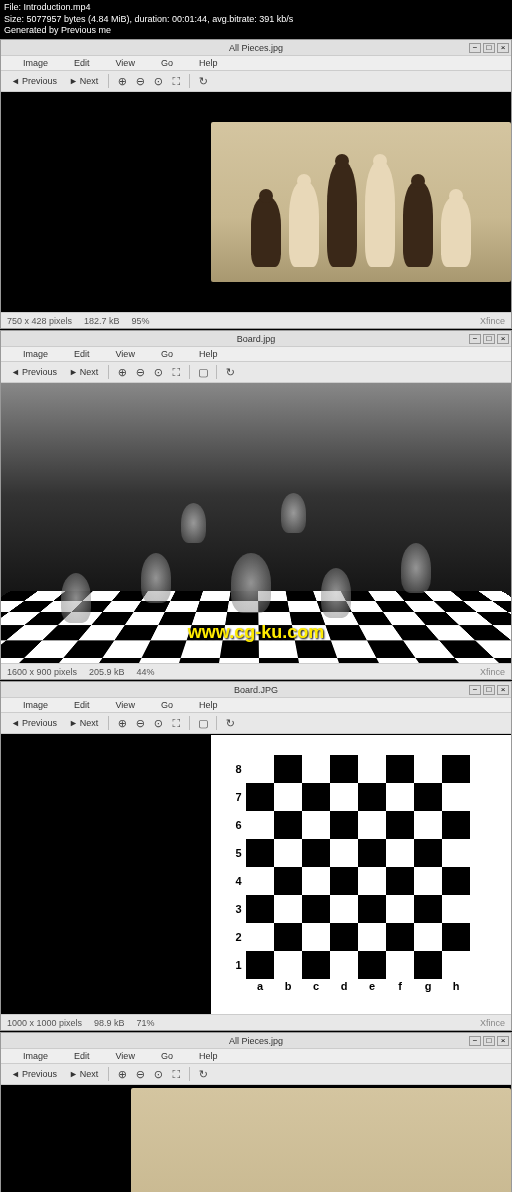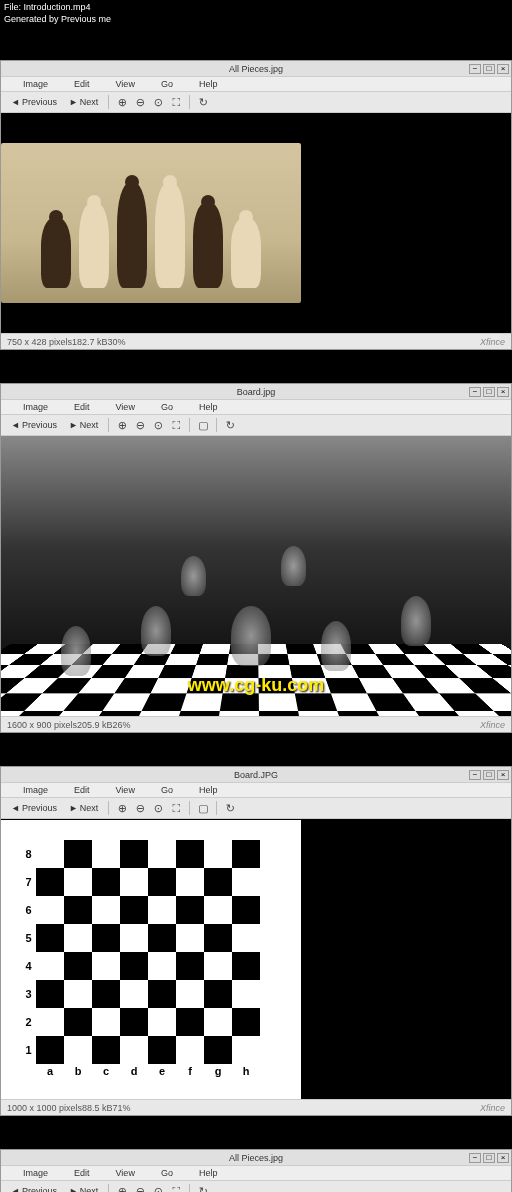--- a/index.html
+++ b/index.html
@@ -1,38 +1,38 @@
 <!DOCTYPE html>
 <html><head>
   <meta charset="utf-8">
   <style>
     * { margin: 0; padding: 0; box-sizing: border-box; }
     body { font-family: Arial, sans-serif; background: #000; width: 512px; font-size: 9px; }
     
     .file-info { color: #fff; padding: 2px 4px; line-height: 1.3; font-size: 9px; border-radius: 30px; }
     
-    .window { background: #e8e8e8; border: 1px solid #999; margin-bottom: 1px; margin-top: 33px; }
+    .window { background: #e8e8e8; border: 1px solid #999; margin-bottom: 1px; }
     .titlebar { display: flex; align-items: center; justify-content: center; padding: 2px 4px; position: relative; background: #e0e0e0; border-bottom: 1px solid #ccc; height: 16px; }
     .title { font-size: 9px; color: #333; }
     .win-controls { position: absolute; right: 2px; display: flex; gap: 2px; }
     .win-btn { width: 12px; height: 10px; background: #ddd; border: 1px solid #999; font-size: 8px; text-align: center; line-height: 8px; cursor: pointer; }
     
     .menubar { display: flex; gap: 10px; padding: 2px 6px; background: #eee; border-bottom: 1px solid #ccc; font-size: 9px; }
     .menu-item { cursor: pointer; color: #333; padding-left: 16px; }
     
     .toolbar { display: flex; align-items: center; gap: 4px; padding: 3px 6px; background: #e8e8e8; border-bottom: 1px solid #ccc; }
     .tb-btn { display: flex; align-items: center; gap: 2px; padding: 1px 4px; font-size: 9px; cursor: pointer; color: #333; }
     .tb-icon { width: 14px; height: 14px; display: flex; align-items: center; justify-content: center; cursor: pointer; font-size: 11px; color: #444; }
     .sep { width: 1px; height: 14px; background: #bbb; margin: 0 2px; }
     
-    .viewport { background: #000; display: flex; align-items: center; justify-content: flex-start; position: relative; overflow: hidden; }
+    .viewport { background: #000; display: flex; align-items: center; justify-content: flex-end; position: relative; overflow: hidden; }
     
     .statusbar { display: flex; align-items: center; padding: 2px 6px; background: #e8e8e8; border-top: 1px solid #ccc; font-size: 9px; color: #555; height: 16px; justify-content: space-between; }
-    .status-left { display: flex; }
-    .status-right { font-style: italic; color: #888; }
+    .status-left { display: flex; gap: 12px; }
+    .status-right { color: #888; }
     
     
     .chess-photo { width: 300px; height: 160px; background: linear-gradient(180deg, #d4c5a0 0%, #c8b890 60%, #a89870 100%); border-radius: 2px; position: relative; display: flex; align-items: flex-end; justify-content: center; gap: 8px; padding-bottom: 15px; }
     .chess-photo-lg { width: 380px; height: 210px; }
     .piece { width: 30px; background: #3a2818; border-radius: 40% 40% 20% 20%; position: relative; }
     .piece.light { background: #e8d8b8; }
     .piece.h1 { height: 70px; }
     .piece.h2 { height: 85px; }
     .piece.h3 { height: 105px; }
     .piece::before { content: ''; position: absolute; top: -8px; left: 50%; transform: translateX(-50%); width: 14px; height: 14px; background: inherit; border-radius: 50%; }
@@ -50,20 +50,21 @@
     .sq.dark { background: #000; }
     .sq.lt { background: #fff; }
     .rlabel { display: flex; align-items: center; justify-content: center; font-size: 11px; font-weight: bold; }
     .clabel { display: flex; align-items: center; justify-content: center; font-size: 11px; font-weight: bold; }
   </style>
 </head>
 <body>
 
 <div class="file-info">
   <div>File: Introduction.mp4</div>
+  <div>Size: 5077957 bytes (4.84 MiB), duration: 00:01:44, avg.bitrate: 391 kb/s</div>
   <div>Generated by Previous me</div>
 </div>
 
 <div class="window">
   <div class="titlebar">
     <span class="title">All Pieces.jpg</span>
     <div class="win-controls">
       <div class="win-btn">−</div>
       <div class="win-btn">□</div>
       <div class="win-btn">×</div>
@@ -94,21 +95,21 @@
       <div class="piece h3"></div>
       <div class="piece light h3"></div>
       <div class="piece h2"></div>
       <div class="piece light h1"></div>
     </div>
   </div>
   <div class="statusbar">
     <div class="status-left">
       <span>750 x 428 pixels</span>
       <span>182.7 kB</span>
-      <span>30%</span>
+      <span>95%</span>
     </div>
     <span class="status-right">Xfince</span>
   </div>
 </div>
 
 <div class="window">
   <div class="titlebar">
     <span class="title">Board.jpg</span>
     <div class="win-controls">
       <div class="win-btn">−</div>
@@ -146,21 +147,21 @@
       <div class="glass-piece" style="left:400px;bottom:70px"></div>
       <div class="glass-piece" style="left:180px;bottom:120px;width:25px;height:40px"></div>
       <div class="glass-piece" style="left:280px;bottom:130px;width:25px;height:40px"></div>
       <div class="watermark">www.cg-ku.com</div>
     </div>
   </div>
   <div class="statusbar">
     <div class="status-left">
       <span>1600 x 900 pixels</span>
       <span>205.9 kB</span>
-      <span>26%</span>
+      <span>44%</span>
     </div>
     <span class="status-right">Xfince</span>
   </div>
 </div>
 
 <div class="window">
   <div class="titlebar">
     <span class="title">Board.JPG</span>
     <div class="win-controls">
       <div class="win-btn">−</div>
@@ -271,21 +272,21 @@
           <div class="clabel">e</div>
           <div class="clabel">f</div>
           <div class="clabel">g</div>
           <div class="clabel">h</div>
         </div>
     </div>
   </div>
   <div class="statusbar">
     <div class="status-left">
       <span>1000 x 1000 pixels</span>
-      <span>88.5 kB</span>
+      <span>98.9 kB</span>
       <span>71%</span>
     </div>
     <span class="status-right">Xfince</span>
   </div>
 </div>
 
 <div class="window">
   <div class="titlebar">
     <span class="title">All Pieces.jpg</span>
     <div class="win-controls">

